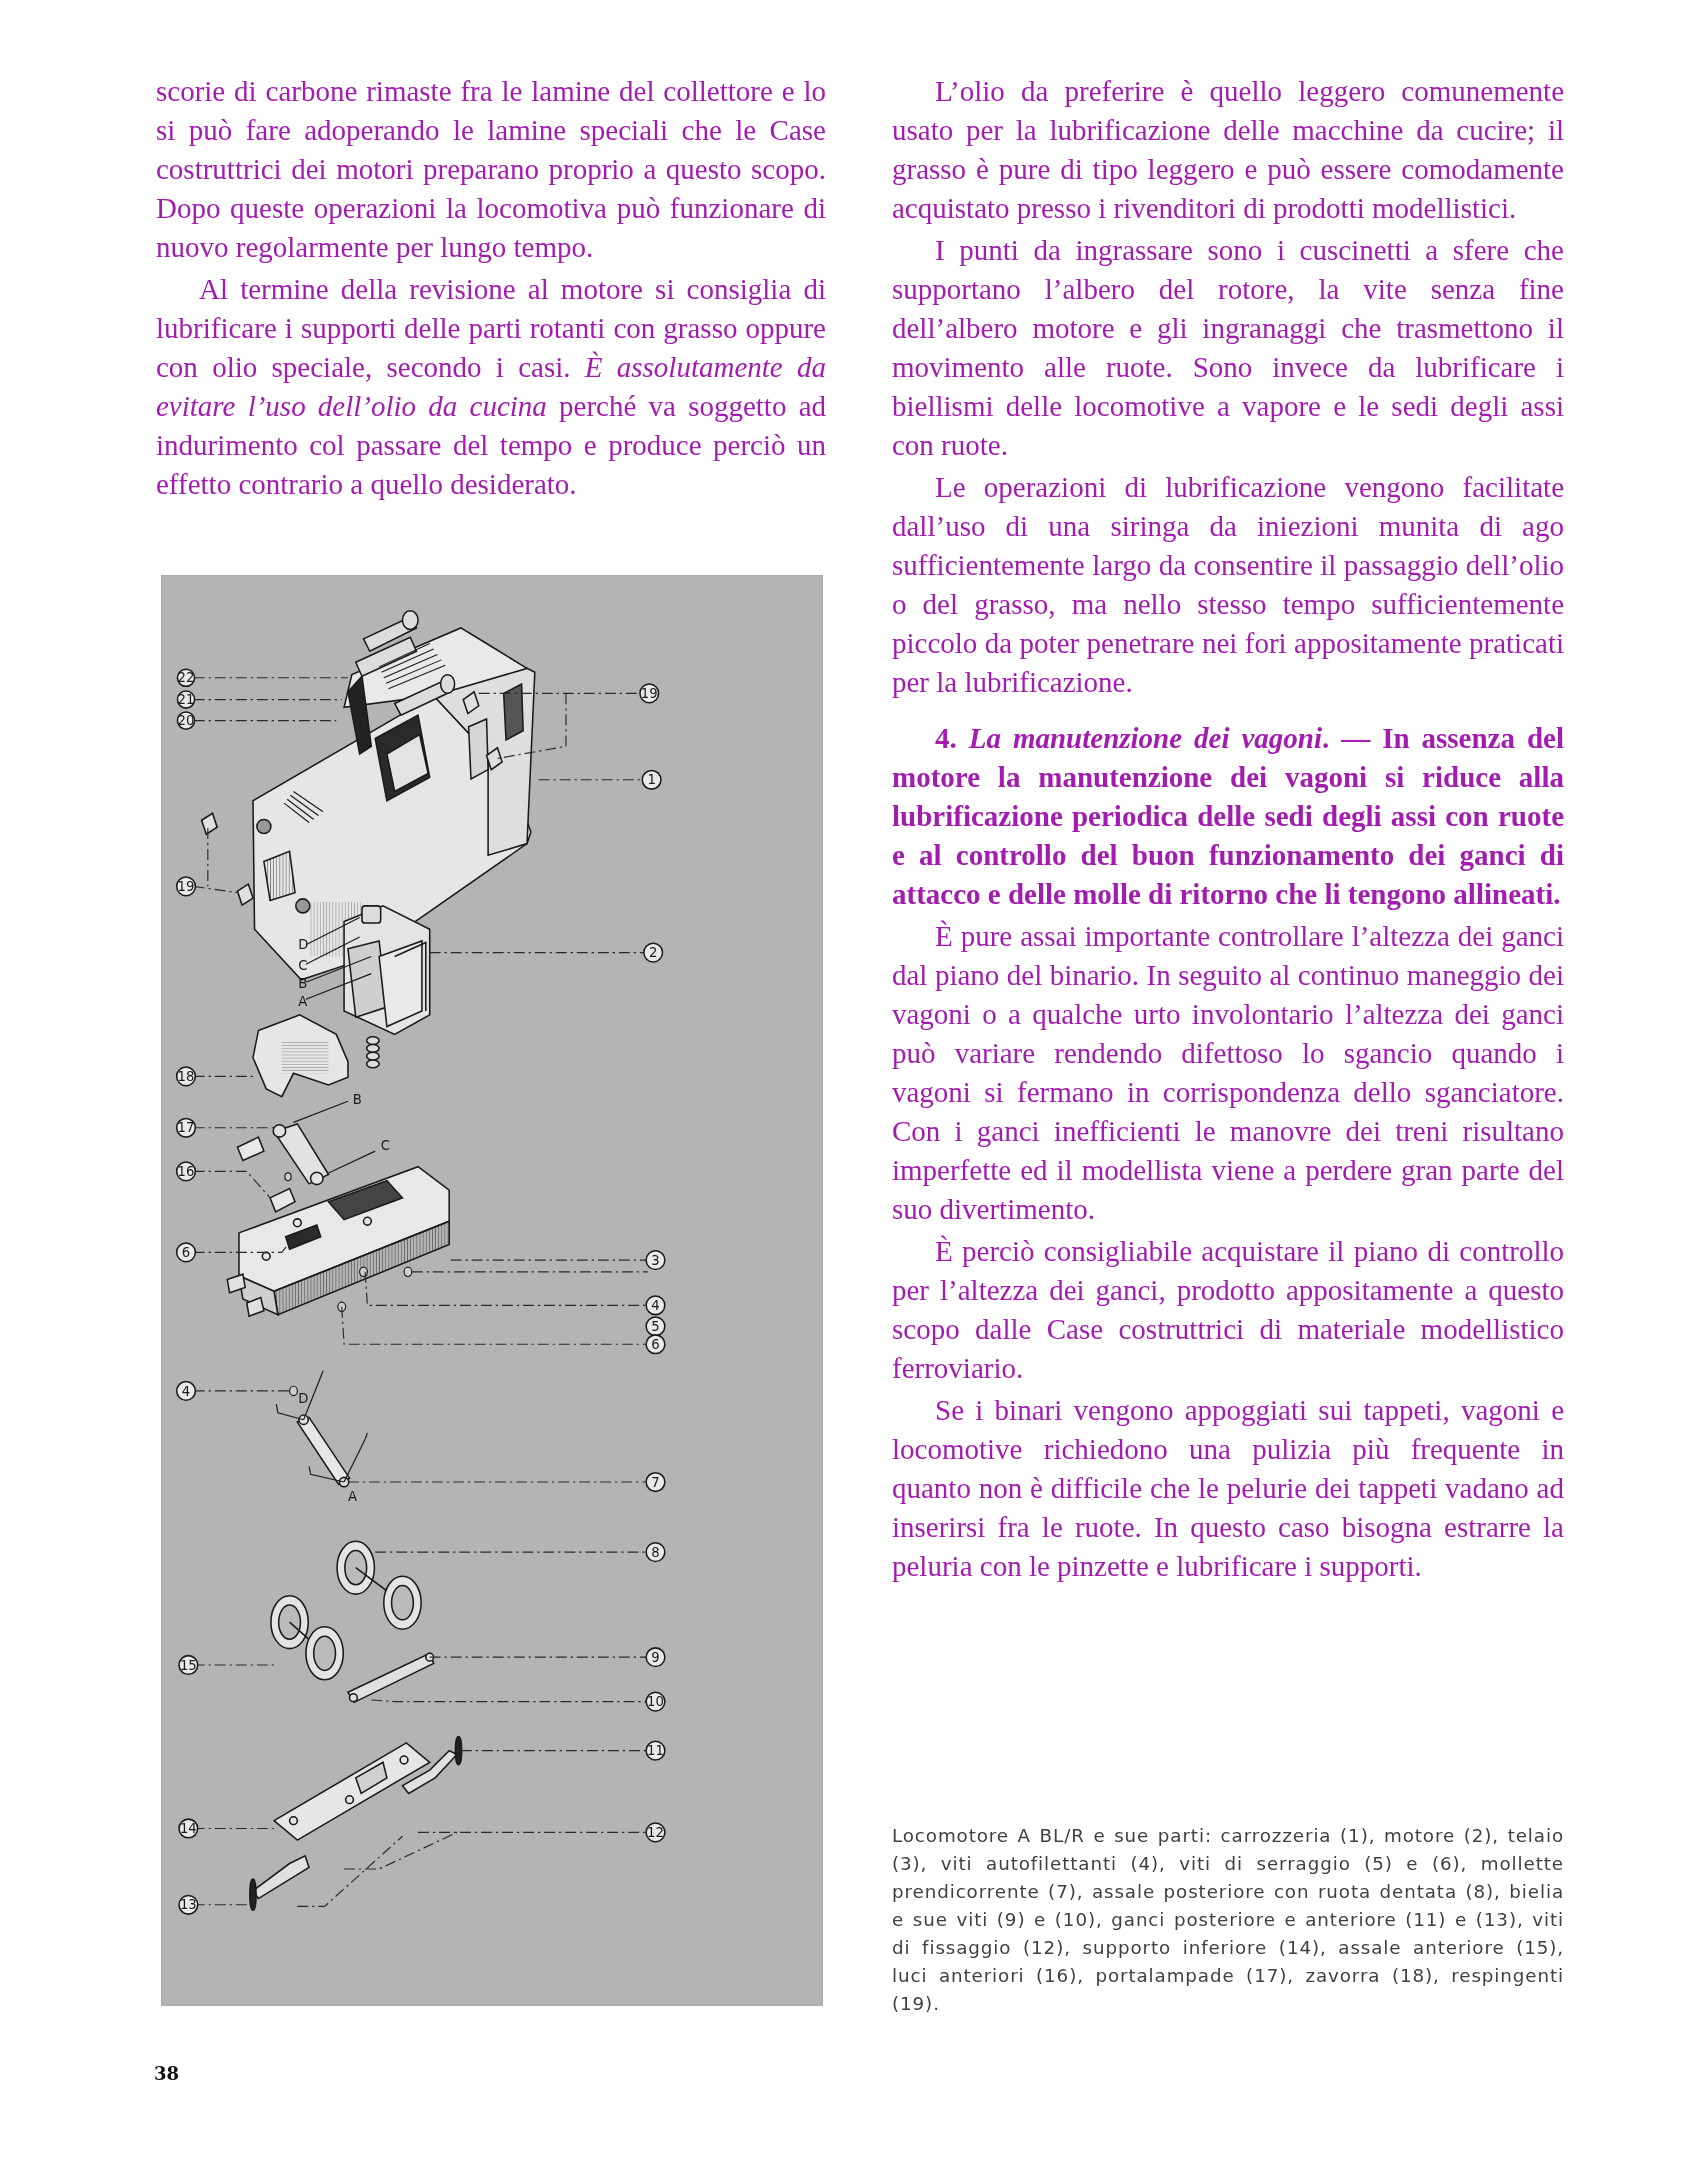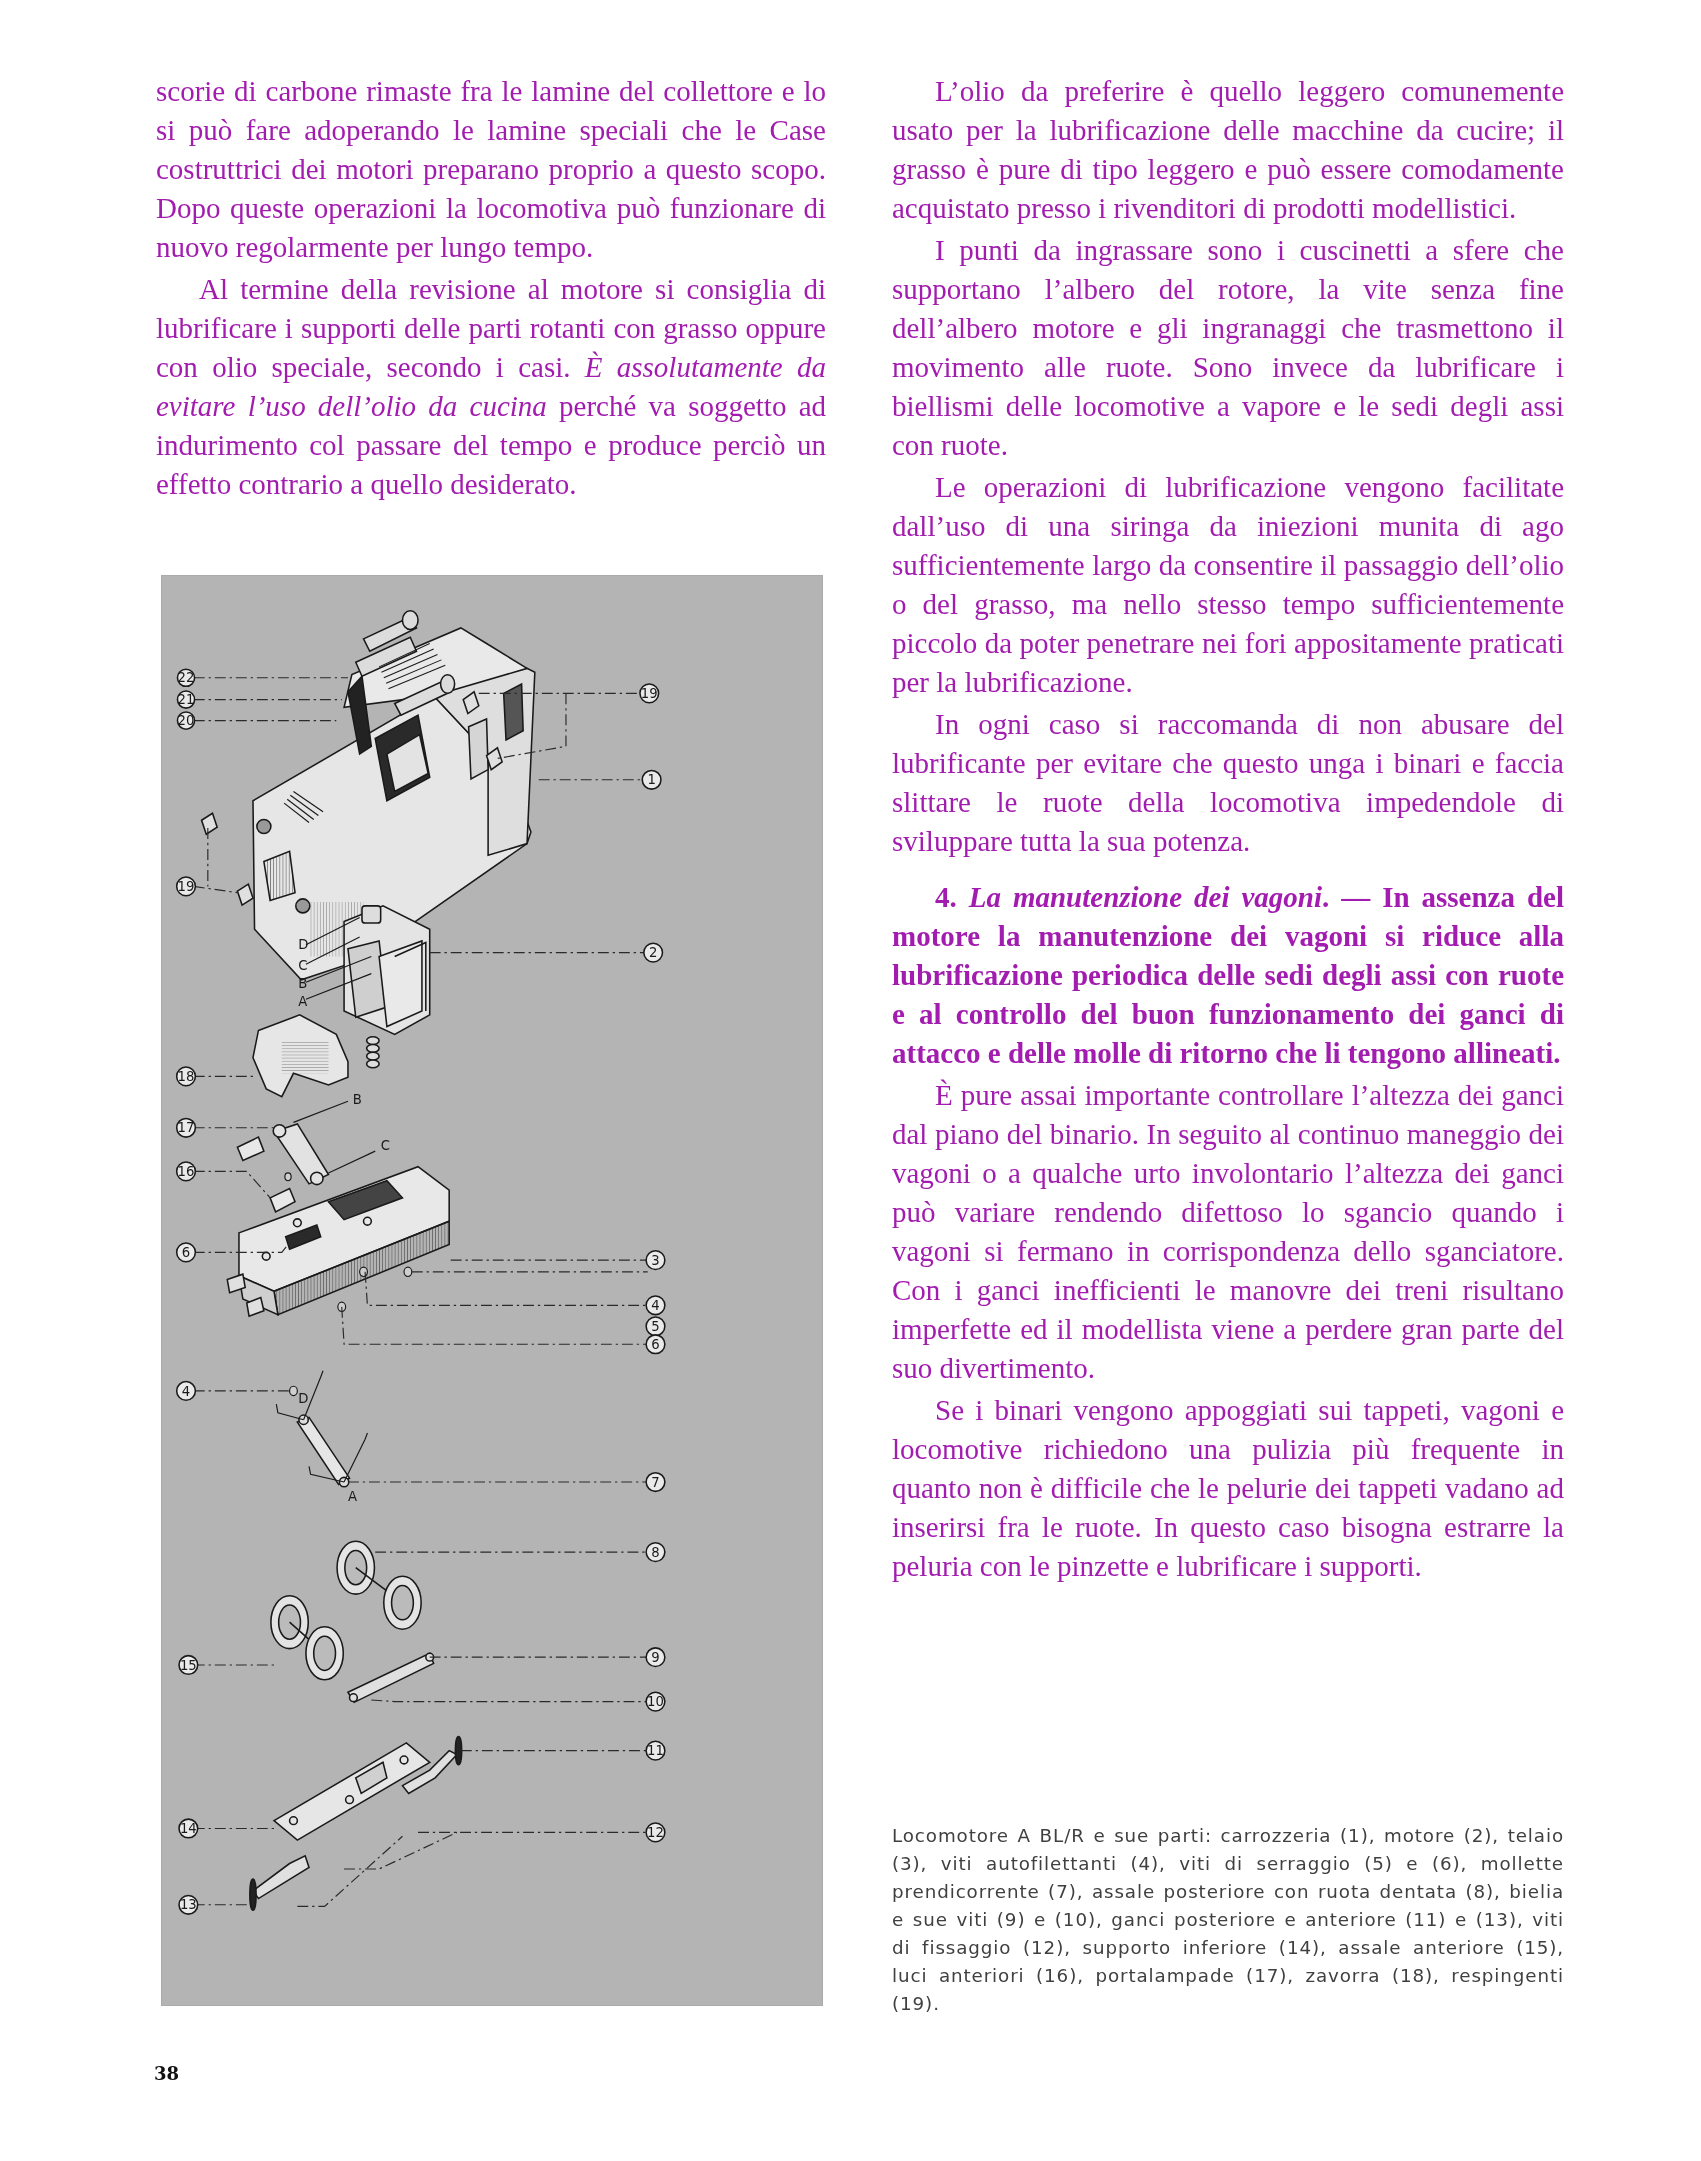--- a/index.html
+++ b/index.html
@@ -400,22 +400,22 @@
         <text class="callout-label" text-anchor="middle" y="6">13</text>
       </g>
     </g>
   </svg>
 </div>
 
 <div class="column col-right">
   <p><span>L’olio da preferire è quello leggero comunemente usato per la lubrificazione delle macchine da cucire; il grasso è pure di tipo leggero e può essere comoda­mente acquistato presso i rivenditori di prodotti modellistici.</span></p>
   <p><span>I punti da ingrassare sono i cuscinetti a sfere che supportano l’albero del rotore, la vite senza fine dell’albero motore e gli ingranaggi che trasmettono il movimento alle ruote. Sono invece da lubrificare i biellismi delle locomotive a vapore e le sedi degli assi con ruote.</span></p>
   <p><span>Le operazioni di lubrificazione vengono facilitate dall’uso di una siringa da iniezioni munita di ago sufficientemente largo da consentire il passaggio dell’olio o del grasso, ma nello stesso tempo suffi­cientemente piccolo da poter penetrare nei fori appo­sitamente praticati per la lubrificazione.</span></p>
-  <p><span>In ogni caso si raccomanda di non abusare del lubrificante per evitare che questo unga i binari e faccia slittare le ruote della locomotiva impedendole di sviluppare tutta la sua potenza.</span></p>
   <p class="section"><span>4. </span><em>La manutenzione dei vagoni</em><span>. — In assenza del motore la manutenzione dei vagoni si riduce alla lubrificazione periodica delle sedi degli assi con ruote e al controllo del buon funzionamento dei ganci di attacco e delle molle di ritorno che li tengono allineati.</span></p>
   <p><span>È pure assai importante controllare l’altezza dei ganci dal piano del binario. In seguito al continuo maneggio dei vagoni o a qualche urto involontario l’altezza dei ganci può variare rendendo difettoso lo sgancio quando i vagoni si fermano in corrispon­denza dello sganciatore. Con i ganci inefficienti le manovre dei treni risultano imperfette ed il mo­dellista viene a perdere gran parte del suo divertimento.</span></p>
+  <p><span>È perciò consigliabile acquistare il piano di con­trollo per l’altezza dei ganci, prodotto appositamente a questo scopo dalle Case costruttrici di materiale modellistico ferroviario.</span></p>
   <p><span>Se i binari vengono appoggiati sui tappeti, vagoni e locomotive richiedono una pulizia più frequente in quanto non è difficile che le pelurie dei tappeti vadano ad inserirsi fra le ruote. In questo caso bisogna estrarre la peluria con le pinzette e lubrificare i supporti.</span></p>
 </div>
 
 <div class="caption">Locomotore A BL/R e sue parti: carrozzeria (1), motore (2), telaio (3), viti autofilettanti (4), viti di serraggio (5) e (6), mollette prendicorrente (7), assale posteriore con ruota den­tata (8), bielia e sue viti (9) e (10), ganci posteriore e anteriore (11) e (13), viti di fissaggio (12), supporto infe­riore (14), assale anteriore (15), luci anteriori (16), porta­lampade (17), zavorra (18), respingenti (19).</div>
 
 <div class="page-number">38</div>
 
 
 </body></html>

